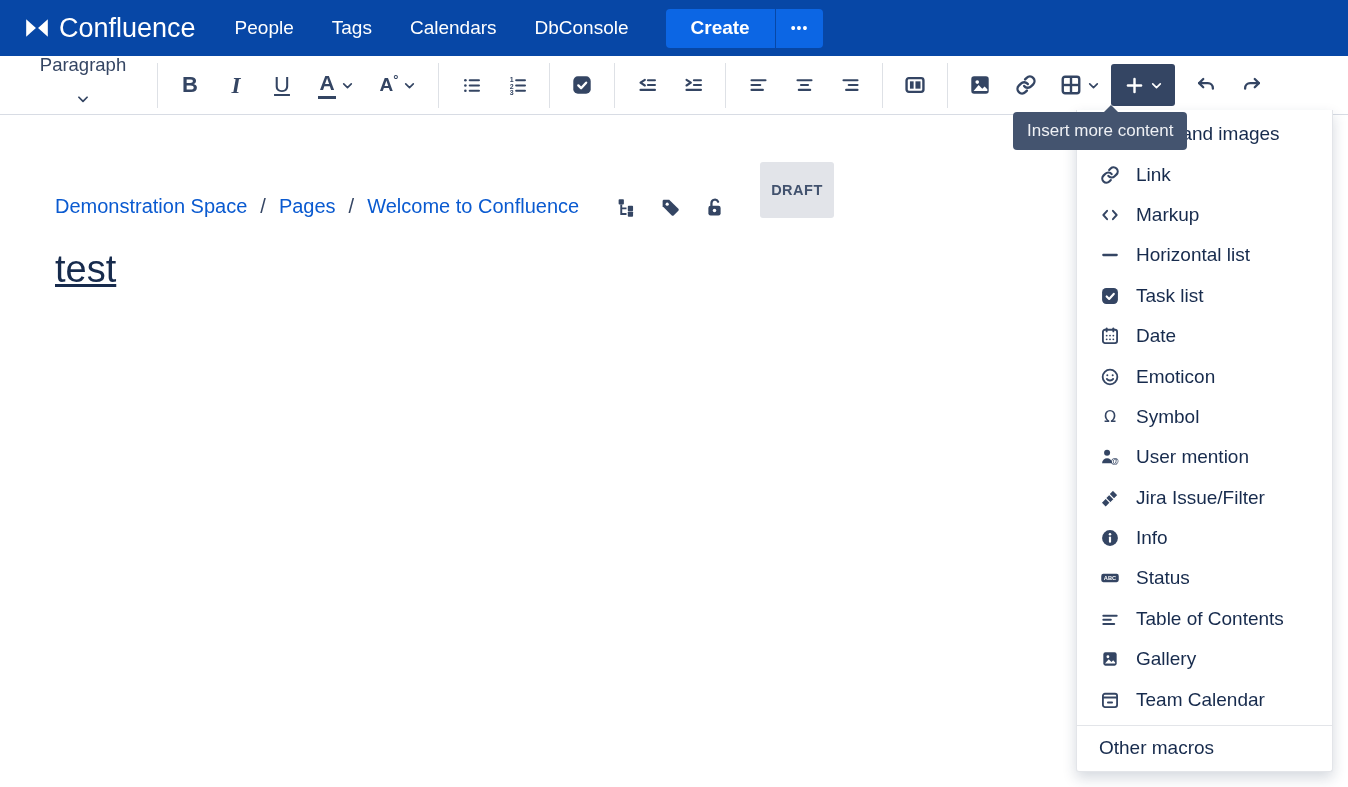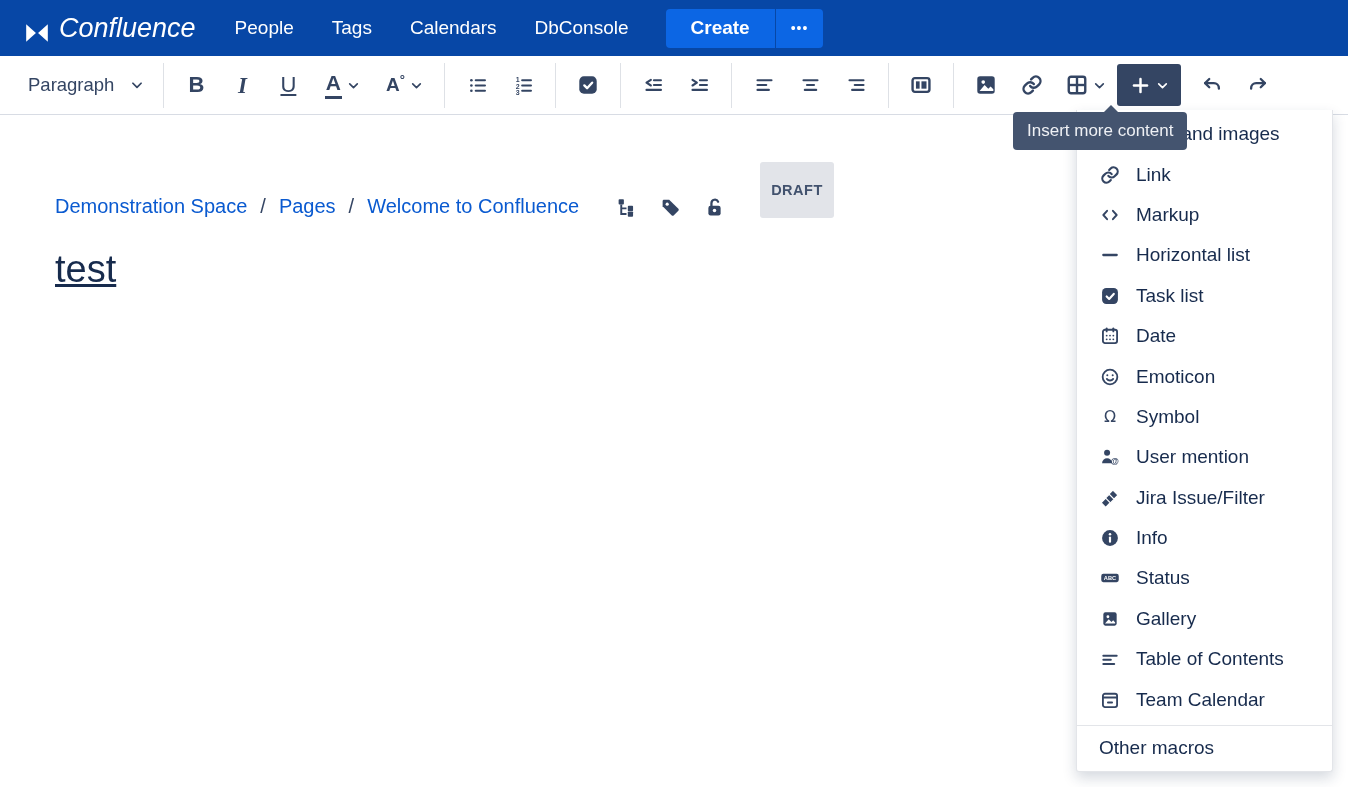--- a/index.html
+++ b/index.html
@@ -7,32 +7,32 @@
     --link:#0A5AD0; --tooltip-bg:#44546F; --draft-bg:#E2E4E9; --border:#D8DCE4;
   }
   *{box-sizing:border-box;}
   html,body{margin:0;padding:0;}
   body{
     width:1348px;height:787px;position:relative;overflow:hidden;background:#fff;
     font-family:"Liberation Sans",sans-serif;color:var(--text);
   }
   
   .topnav{height:56px;background:var(--nav-bg);display:flex;align-items:center;padding:0 14px;color:#fff;}
-  .logo{display:flex;align-items:flex-end;gap:9px;font-size:27px;margin:0 20px 0 10px;cursor:pointer;font-style:italic;}
+  .logo{display:flex;align-items:center;gap:9px;font-size:27px;margin:0 20px 0 10px;cursor:pointer;}
   .nav-item{font-size:19px;padding:0 19px;height:56px;display:flex;align-items:center;gap:9px;cursor:pointer;}
   .create-group{display:flex;margin-left:18px;}
   .create-btn{background:var(--create-bg);color:#fff;font-weight:bold;font-size:19px;border:none;
     padding:0 25px;height:39px;border-radius:4px 0 0 4px;cursor:pointer;font-family:inherit;}
   .more-btn{background:var(--create-bg);color:#fff;border:none;border-left:1px solid var(--nav-bg);
     padding:0 15px;height:39px;border-radius:0 4px 4px 0;font-size:14px;letter-spacing:1px;cursor:pointer;}
   
   .toolbar{height:59px;display:flex;align-items:center;padding:0 18px;border-bottom:1px solid var(--border);color:var(--icon);}
   .tb-btn{display:flex;align-items:center;justify-content:center;min-width:46px;height:42px;border-radius:3px;gap:5px;cursor:pointer;}
   .tb-sep{width:1px;height:45px;background:#DEE1E6;margin:0 9px;flex:none;}
-  .tb-paragraph{font-size:18.5px;padding:0 10px;gap:16px;min-width:130px;justify-content:space-between;}
+  .tb-paragraph{font-size:18.5px;padding:0 10px;gap:16px;min-width:130px;justify-content:flex-end;flex-direction:column;}
   .letter{font-size:22px;line-height:1;}
   .b{font-weight:bold;}
   .i{font-style:italic;font-family:"Liberation Serif",serif;font-weight:bold;font-size:23px;}
   .u{text-decoration:underline;}
   .colorA{font-weight:bold;font-size:21px;border-bottom:3.5px solid currentColor;padding:0 1px 1px;}
   .fmtA{font-weight:bold;font-size:19px;position:relative;}
   .fmtA .deg{font-size:13px;position:relative;top:-7px;font-weight:bold;}
   .tb-wide{min-width:62px;}
   .tb-active{background:var(--icon);color:#fff;min-width:64px;}
   
@@ -437,40 +437,40 @@
     <span class="mi">
       <svg width="20" height="20" viewBox="0 0 24 24">
           <rect x="1.5" y="7" width="21" height="10" rx="2.5" fill="currentColor"></rect>
           <text x="12" y="14.8" font-size="6.8" text-anchor="middle" fill="#fff" font-weight="bold">ABC</text>
         </svg>
     </span>
     <span>Status</span>
   </div>
   <div class="menu-item">
     <span class="mi">
-      <svg width="20" height="20" viewBox="0 0 24 24">
-          <rect x="4" y="4" width="16" height="16" rx="2.5" fill="currentColor"></rect>
-          <circle cx="9.5" cy="9.3" r="1.7" fill="#fff"></circle>
-          <path d="M6 17.5 l4.5-5.3 3.3 3.5 2-2.2 2.4 2.6 v1.4 z" fill="#fff"></path>
-        </svg>
-    </span>
-    <span>Gallery</span>
-  </div>
-  <div class="menu-item">
-    <span class="mi">
       <svg width="20" height="20" viewBox="0 0 24 24" stroke="currentColor" stroke-width="2.4" stroke-linecap="round">
           <line x1="4" y1="8" x2="20" y2="8"></line>
           <line x1="4" y1="13" x2="13" y2="13"></line>
           <line x1="4" y1="18" x2="17" y2="18"></line>
         </svg>
     </span>
     <span>Table of Contents</span>
   </div>
   <div class="menu-item">
     <span class="mi">
+      <svg width="20" height="20" viewBox="0 0 24 24">
+          <rect x="4" y="4" width="16" height="16" rx="2.5" fill="currentColor"></rect>
+          <circle cx="9.5" cy="9.3" r="1.7" fill="#fff"></circle>
+          <path d="M6 17.5 l4.5-5.3 3.3 3.5 2-2.2 2.4 2.6 v1.4 z" fill="#fff"></path>
+        </svg>
+    </span>
+    <span>Gallery</span>
+  </div>
+  <div class="menu-item">
+    <span class="mi">
       <svg width="20" height="20" viewBox="0 0 24 24" fill="none" stroke="currentColor" stroke-width="2.2" stroke-linecap="round">
           <rect x="3.5" y="4.5" width="17" height="16" rx="2.5"></rect>
           <line x1="3.5" y1="9" x2="20.5" y2="9"></line>
           <line x1="9.5" y1="15" x2="14.5" y2="15"></line>
         </svg>
     </span>
     <span>Team Calendar</span>
   </div>
   <div class="menu-footer">
     <div class="menu-item">

